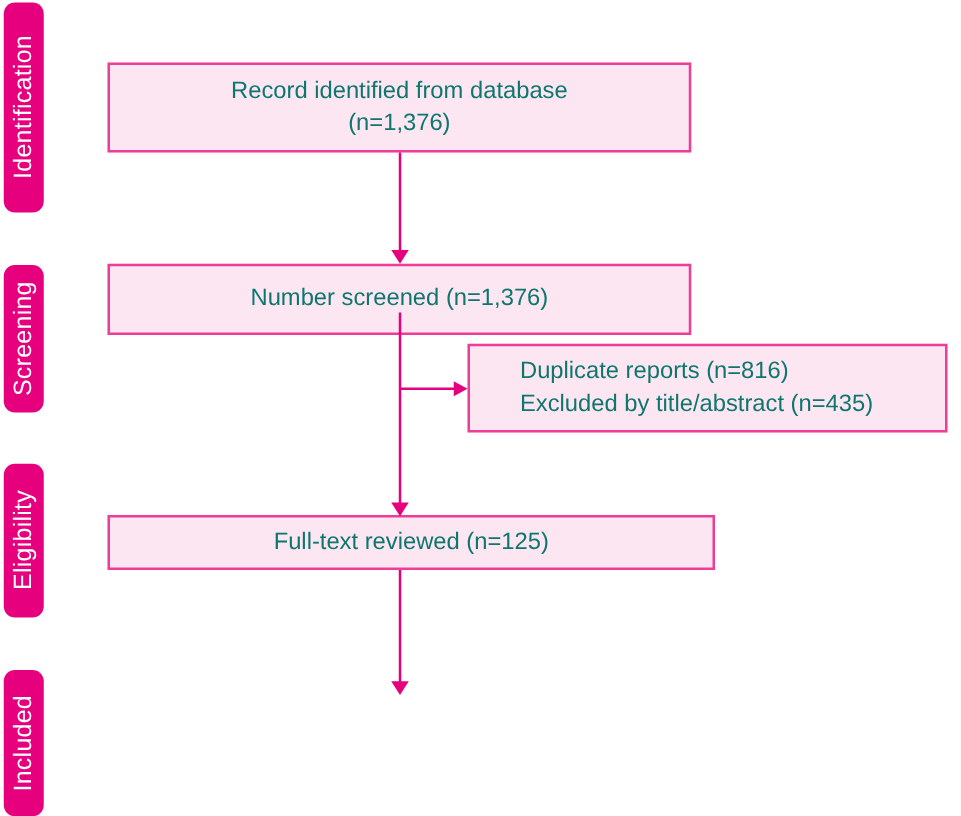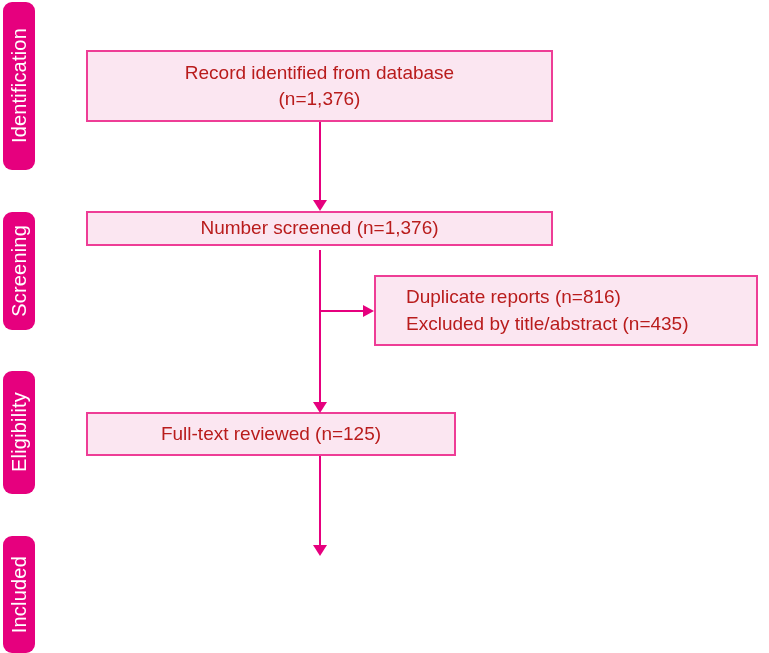--- a/index.html
+++ b/index.html
@@ -51,38 +51,38 @@
     position: absolute;
     box-sizing: border-box;
     background: #FBE6F1;
     border: 2px solid #EE3D96;
     display: flex;
     align-items: center;
     justify-content: center;
     text-align: center;
   }
   .flow-box .box-text {
-    color: #b91c1c;
+    color: #0f766e;
     font-family: "Liberation Sans", sans-serif;
     font-size: 19px;
     line-height: 1.38;
     white-space: pre-line;
     padding: 0 10px;
   }
 
   #box-records    { left: 86px;  top: 50px;  width: 467px; height: 72px; }
-  #box-screened   { left: 86px;  top: 211px; width: 467px; height: 35px; }
+  #box-screened   { left: 86px;  top: 211px; width: 467px; height: 57px; }
   #box-excluded   { left: 374px; top: 275px; width: 384px; height: 71px; }
-  #box-fulltext   { left: 86px;  top: 412px; width: 370px; height: 44px; }
+  #box-fulltext   { left: 86px;  top: 412px; width: 486px; height: 44px; }
   #box-included   { left: 86px;  top: 556px; width: 467px; height: 71px; }
 
   #box-excluded .box-text {
     text-align: left;
     width: 100%;
-    padding: 0 0 0 30px;
+    padding: 0 0 0 40px;
     box-sizing: border-box;
   }
   .conn-line-v {
     position: absolute;
     width: 2px;
     background: #E6007E;
     left: 319px;
   }
   .conn-line-h {
     position: absolute;

